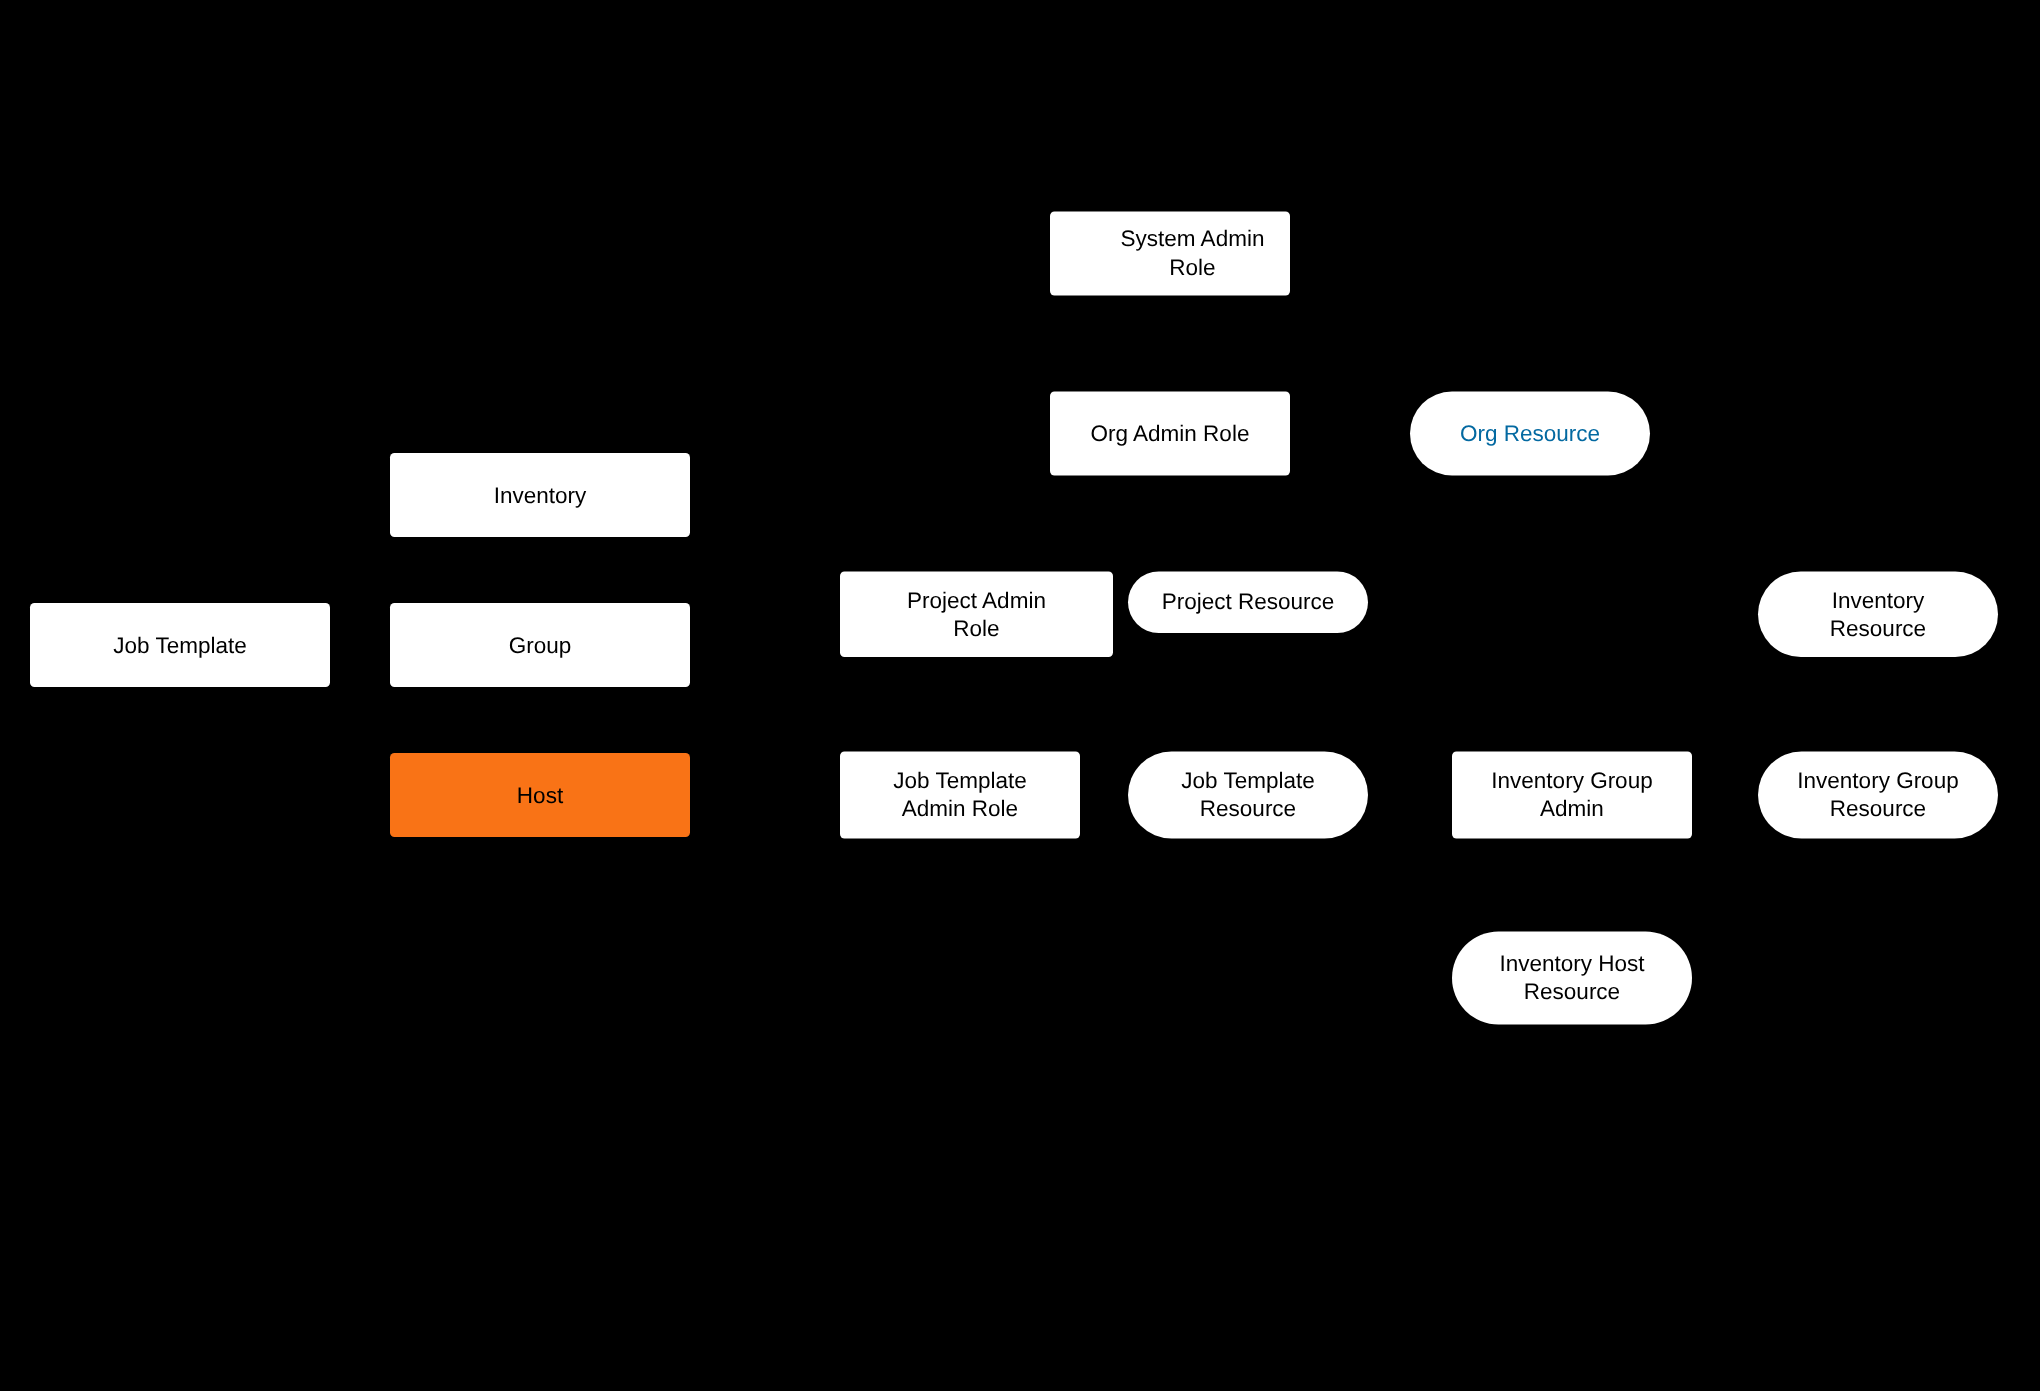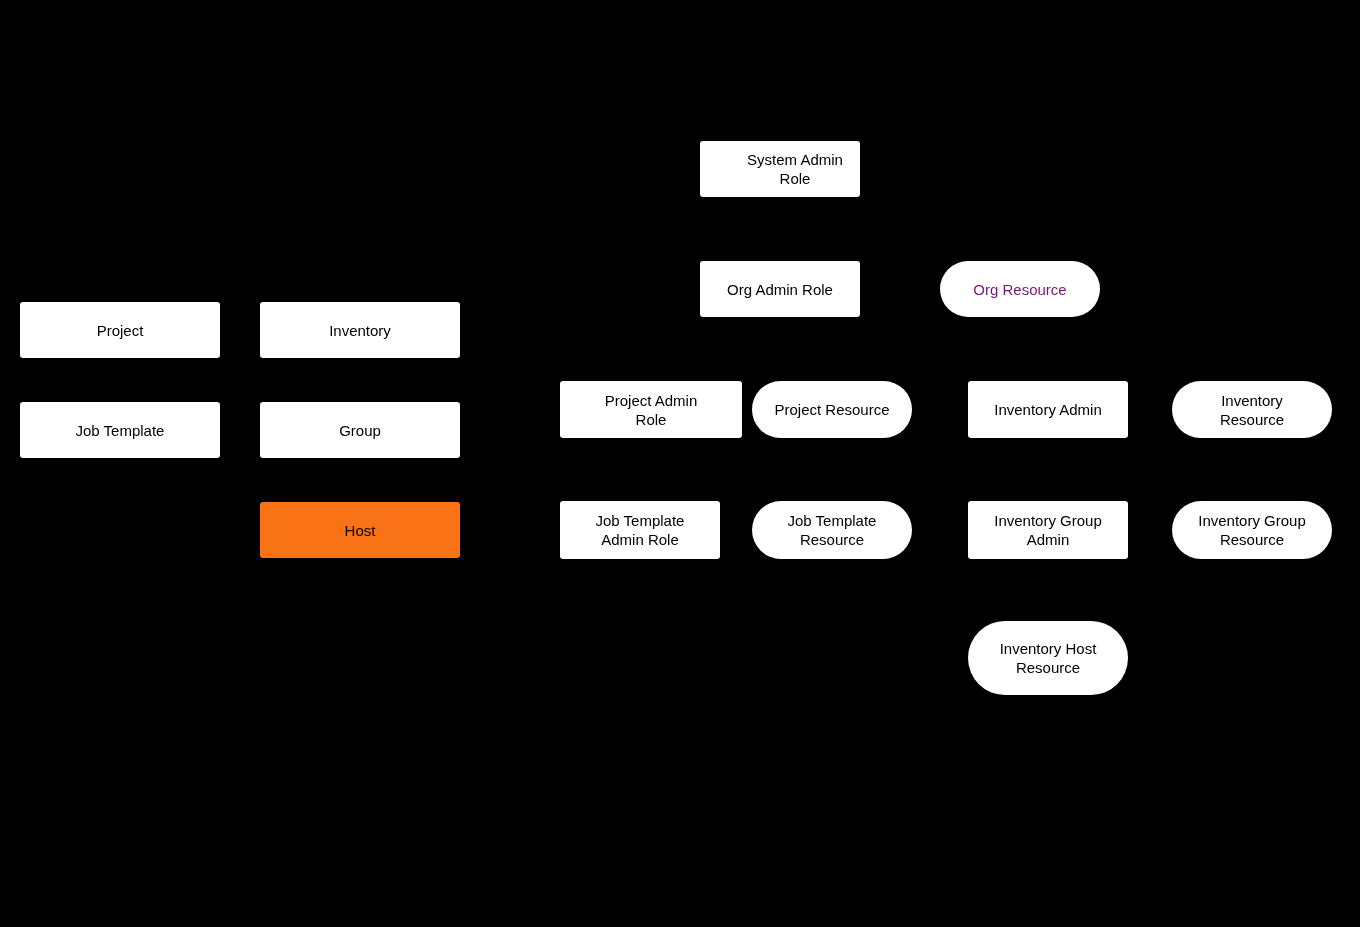--- a/index.html
+++ b/index.html
@@ -40,38 +40,36 @@
     border-radius: 3px;
   }
   .node.pill {
     border-radius: 999px;
   }
 </style>
 </head>
 <body>
 
 <div id="canvas" style="background: rgb(0, 0, 0);">
-    <div class="node rect" style="left: 20px; top: 302px; width: 200px; height: 56px; background: rgb(255, 255, 255); color: rgb(0, 0, 0);">Project</div>
     <div class="node rect" style="left: 260px; top: 302px; width: 200px; height: 56px; background: rgb(255, 255, 255); color: rgb(0, 0, 0);">Inventory</div>
     <div class="node rect" style="left: 20px; top: 402px; width: 200px; height: 56px; background: rgb(255, 255, 255); color: rgb(0, 0, 0);">Job Template</div>
     <div class="node rect" style="left: 260px; top: 402px; width: 200px; height: 56px; background: rgb(255, 255, 255); color: rgb(0, 0, 0);">Group</div>
     <div class="node rect" style="left: 260px; top: 502px; width: 200px; height: 56px; background: #f97316; color: rgb(0, 0, 0);">Host</div>
     <div class="node rect" style="left: 700px; top: 141px; width: 160px; height: 56px; background: rgb(255, 255, 255); color: rgb(0, 0, 0); padding-left: 36px;">System Admin
 Role</div>
     <div class="node rect" style="left: 700px; top: 261px; width: 160px; height: 56px; background: rgb(255, 255, 255); color: #000000;">Org Admin Role</div>
-    <div class="node pill" style="left: 940px; top: 261px; width: 160px; height: 56px; background: rgb(255, 255, 255); color: #701a75;">Org Resource</div>
+    <div class="node pill" style="left: 940px; top: 261px; width: 160px; height: 56px; background: rgb(255, 255, 255); color: #0369a1;">Org Resource</div>
     <div class="node rect" style="left: 560px; top: 381px; width: 182px; height: 57px; background: rgb(255, 255, 255); color: rgb(0, 0, 0);">Project Admin
 Role</div>
-    <div class="node pill" style="left: 752px; top: 381px; width: 160px; height: 57px; background: rgb(255, 255, 255); color: rgb(0, 0, 0);">Project Resource</div>
-    <div class="node rect" style="left: 968px; top: 381px; width: 160px; height: 57px; background: rgb(255, 255, 255); color: rgb(0, 0, 0);">Inventory Admin</div>
+    <div class="node pill" style="left: 752px; top: 381px; width: 160px; height: 41px; background: rgb(255, 255, 255); color: rgb(0, 0, 0);">Project Resource</div>
     <div class="node pill" style="left: 1172px; top: 381px; width: 160px; height: 57px; background: rgb(255, 255, 255); color: rgb(0, 0, 0);">Inventory
 Resource</div>
     <div class="node rect" style="left: 560px; top: 501px; width: 160px; height: 58px; background: rgb(255, 255, 255); color: rgb(0, 0, 0);">Job Template
 Admin Role</div>
     <div class="node pill" style="left: 752px; top: 501px; width: 160px; height: 58px; background: rgb(255, 255, 255); color: rgb(0, 0, 0);">Job Template
 Resource</div>
     <div class="node rect" style="left: 968px; top: 501px; width: 160px; height: 58px; background: rgb(255, 255, 255); color: rgb(0, 0, 0);">Inventory Group
 Admin</div>
     <div class="node pill" style="left: 1172px; top: 501px; width: 160px; height: 58px; background: rgb(255, 255, 255); color: rgb(0, 0, 0);">Inventory Group
 Resource</div>
-    <div class="node pill" style="left: 968px; top: 621px; width: 160px; height: 74px; background: rgb(255, 255, 255); color: rgb(0, 0, 0);">Inventory Host
+    <div class="node pill" style="left: 968px; top: 621px; width: 160px; height: 62px; background: rgb(255, 255, 255); color: rgb(0, 0, 0);">Inventory Host
 Resource</div>
   </div>
 
 </body></html>

